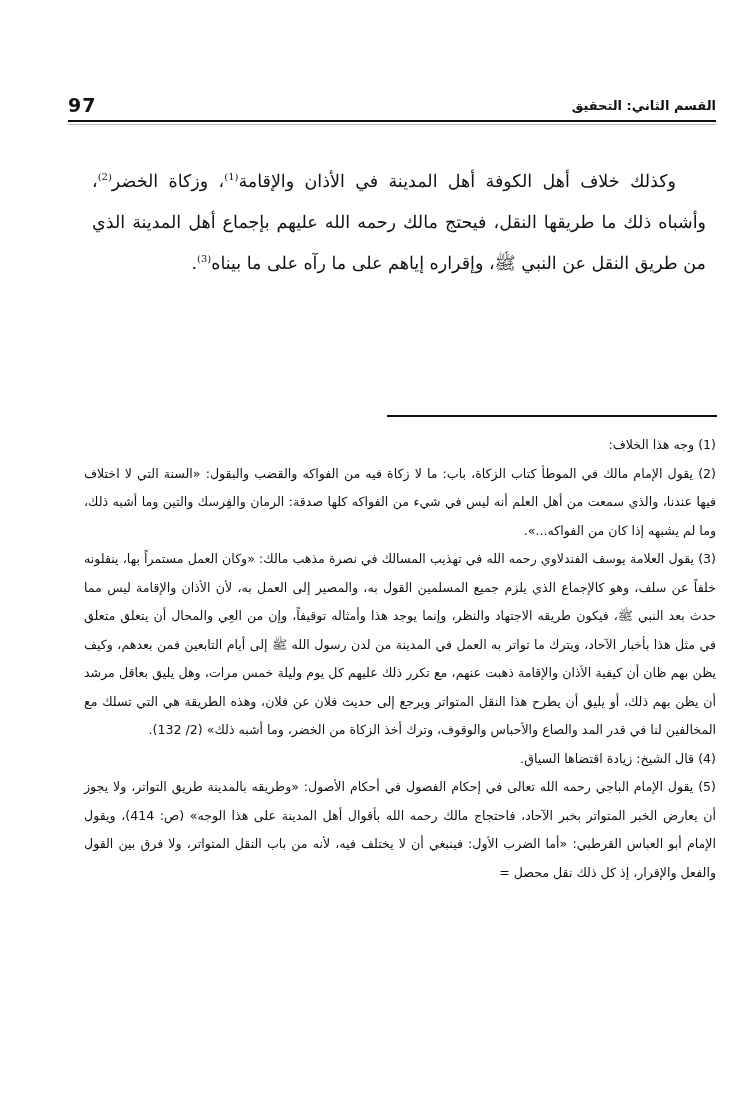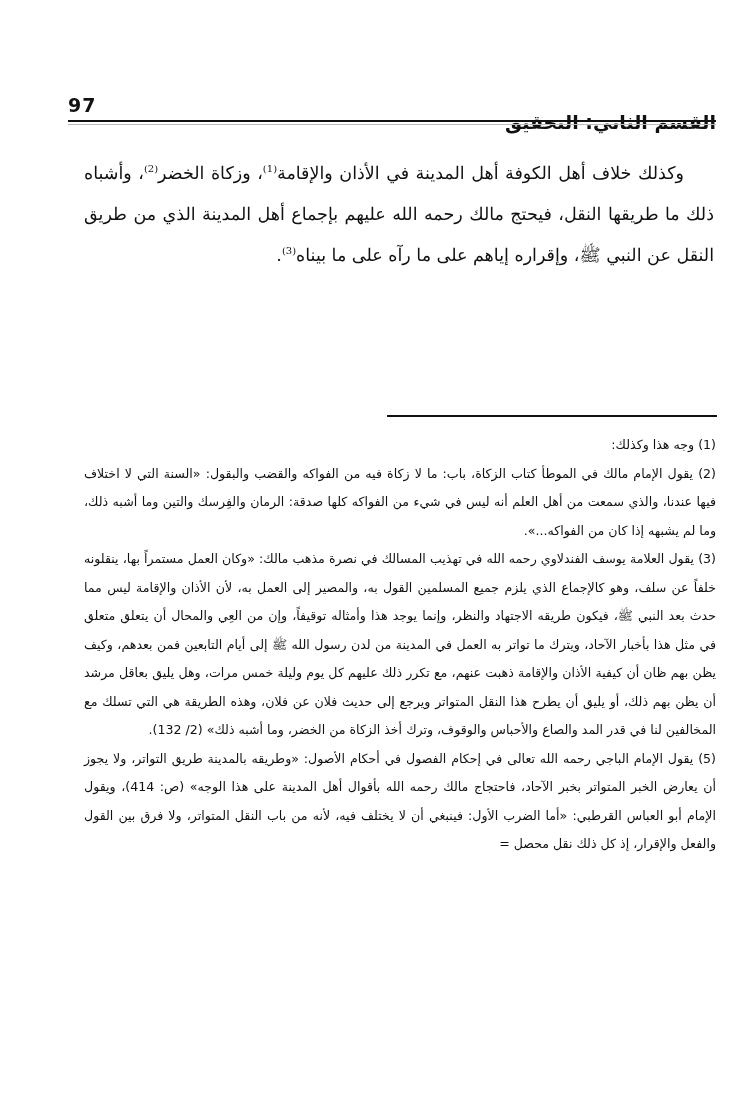--- a/index.html
+++ b/index.html
@@ -2,28 +2,28 @@
 <html lang="ar" dir="rtl"><head>
 <meta charset="utf-8">
 <style>
   html, body { margin: 0; padding: 0; background: #ffffff; }
   body { width: 755px; height: 1099px; position: relative; overflow: hidden;
          font-family: "DejaVu Sans", sans-serif; color: #111; }
   .page { position: absolute; left: 0; top: 16px; width: 755px; height: 1099px; }
   .header { position: absolute; left: 68px; top: 78px; width: 648px; height: 26px; }
   .header .page-num { position: absolute; left: 0; top: 0; font-size: 19px; font-weight: bold;
          direction: ltr; letter-spacing: 1px; font-family: "DejaVu Sans", sans-serif; }
-  .header .running-title { position: absolute; right: 0; top: 4px; font-size: 19px; font-weight: bold; margin-top: 13px; }
+  .header .running-title { position: absolute; right: 0; top: 4px; font-size: 13px; font-weight: bold; }
   .header-rule { position: absolute; left: 68px; top: 104px; width: 648px; height: 2px; background: #111; }
   .header-rule2 { position: absolute; left: 68px; top: 108px; width: 648px; height: 1px; background: #bbb; }
 
   .main { position: absolute; left: 84px; top: 137px; width: 630px;
           font-family: "DejaVu Serif", serif; font-size: 17.5px; line-height: 41px;
           text-align: justify; text-align-last: right; }
-  .main p { margin: 0; text-indent: 30px; }
+  .main p { margin: 8px; text-indent: 30px; }
   .main p + p { margin-top: 8px; }
   sup { font-size: 10px; line-height: 0; }
 
   .fn-rule { position: absolute; left: 387px; top: 399px; width: 330px; height: 2px; background: #111; }
 
   .notes { position: absolute; left: 84px; top: 415px; width: 632px;
            font-family: "DejaVu Sans", sans-serif; font-size: 12.6px; line-height: 28.5px;
            text-align: justify; text-align-last: right; }
   .note { margin: 0; }
   .note .num { font-weight: normal; }
@@ -44,29 +44,33 @@
     <p>
       <span>وكذلك خلاف أهل الكوفة أهل المدينة في الأذان والإقامة</span><sup>(1)</sup><span>، وزكاة الخضر</span><sup>(2)</sup><span>، وأشباه ذلك ما طريقها النقل، فيحتج مالك رحمه الله عليهم بإجماع أهل المدينة الذي من طريق النقل عن النبي ﷺ، وإقراره إياهم على ما رآه على ما بيناه</span><sup>(3)</sup><span>.</span>
     </p>
   </div>
 
   <div class="fn-rule"></div>
 
   <div class="notes">
     <p class="note">
       <span class="num">(1)</span>
-      <span>وجه هذا وكذلك:</span>
+      <span>وجه هذا الخلاف:</span>
     </p>
     <p class="note">
       <span class="num">(2)</span>
       <span>يقول الإمام مالك في الموطأ كتاب الزكاة، باب: ما لا زكاة فيه من الفواكه والقضب والبقول: «السنة التي لا اختلاف فيها عندنا، والذي سمعت من أهل العلم أنه ليس في شيء من الفواكه كلها صدقة: الرمان والفِرسك والتين وما أشبه ذلك، وما لم يشبهه إذا كان من الفواكه...».</span>
     </p>
     <p class="note">
       <span class="num">(3)</span>
       <span>يقول العلامة يوسف الفندلاوي رحمه الله في تهذيب المسالك في نصرة مذهب مالك: «وكان العمل مستمراً بها، ينقلونه خلفاً عن سلف، وهو كالإجماع الذي يلزم جميع المسلمين القول به، والمصير إلى العمل به، لأن الأذان والإقامة ليس مما حدث بعد النبي ﷺ، فيكون طريقه الاجتهاد والنظر، وإنما يوجد هذا وأمثاله توقيفاً، وإن من العِي والمحال أن يتعلق متعلق في مثل هذا بأخبار الآحاد، ويترك ما تواتر به العمل في المدينة من لدن رسول الله ﷺ إلى أيام التابعين فمن بعدهم، وكيف يظن بهم ظان أن كيفية الأذان والإقامة ذهبت عنهم، مع تكرر ذلك عليهم كل يوم وليلة خمس مرات، وهل يليق بعاقل مرشد أن يظن بهم ذلك، أو يليق أن يطرح هذا النقل المتواتر ويرجع إلى حديث فلان عن فلان، وهذه الطريقة هي التي تسلك مع المخالفين لنا في قدر المد والصاع والأحباس والوقوف، وترك أخذ الزكاة من الخضر، وما أشبه ذلك» (2/ 132).</span>
     </p>
     <p class="note">
+      <span class="num">(4)</span>
+      <span>قال الشيخ: زيادة اقتضاها السياق.</span>
+    </p>
+    <p class="note">
       <span class="num">(5)</span>
       <span>يقول الإمام الباجي رحمه الله تعالى في إحكام الفصول في أحكام الأصول: «وطريقه بالمدينة طريق التواتر، ولا يجوز أن يعارض الخبر المتواتر بخبر الآحاد، فاحتجاج مالك رحمه الله بأقوال أهل المدينة على هذا الوجه» (ص: 414)، ويقول الإمام أبو العباس القرطبي: «أما الضرب الأول: فينبغي أن لا يختلف فيه، لأنه من باب النقل المتواتر، ولا فرق بين القول والفعل والإقرار، إذ كل ذلك نقل محصل =</span>
     </p>
   </div>
 
 </div>
 
 </body></html>

